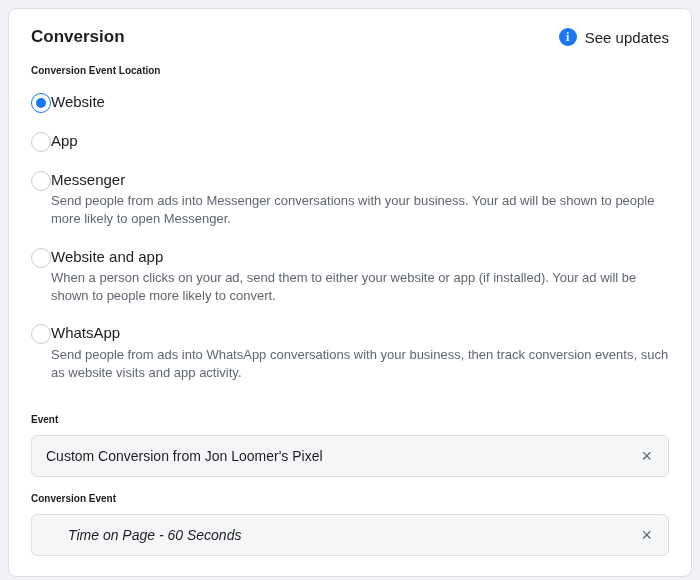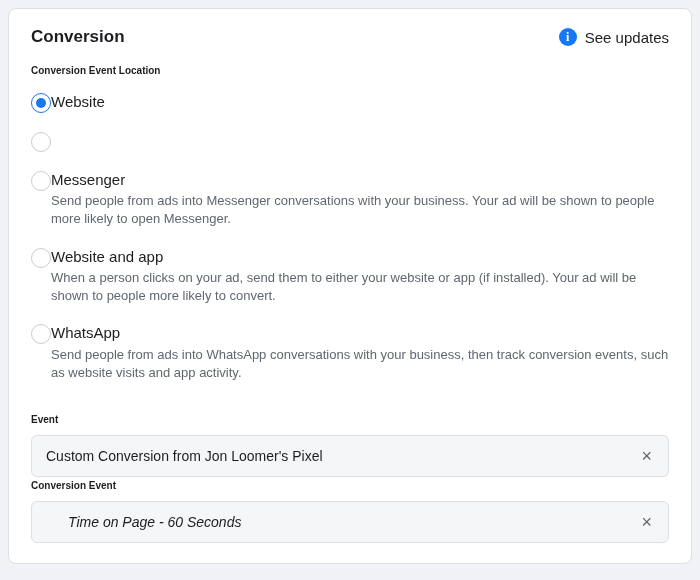--- a/index.html
+++ b/index.html
@@ -112,21 +112,21 @@
       border: 1px solid #dddfe2;
       border-radius: 6px;
       padding: 11px 14px;
       display: flex;
       justify-content: space-between;
       align-items: center;
       margin-bottom: 18px;
       cursor: pointer;
     }
     .select-field:last-child {
-      margin-bottom: 3px;
+      margin-bottom: 16px;
     }
     .select-value {
       font-size: 14px;
       color: #1c1e21;
     }
     .select-value.indented {
       padding-left: 22px;
       font-style: italic;
     }
     .clear-x {
@@ -161,20 +161,23 @@
 
     <div class="radio-item">
       <div class="radio-circle selected"></div>
       <div class="radio-body">
         <div class="radio-label">Website</div>
       </div>
     </div>
 
     <div class="radio-item">
       <div class="radio-circle"></div>
+      <div class="radio-body">
+        <div class="radio-label">App</div>
+      </div>
     </div>
 
     <div class="radio-item">
       <div class="radio-circle"></div>
       <div class="radio-body">
         <div class="radio-label">Messenger</div>
         <div class="radio-desc">Send people from ads into Messenger conversations with your business. Your ad will be shown to people more likely to open Messenger.</div>
       </div>
     </div>
 

